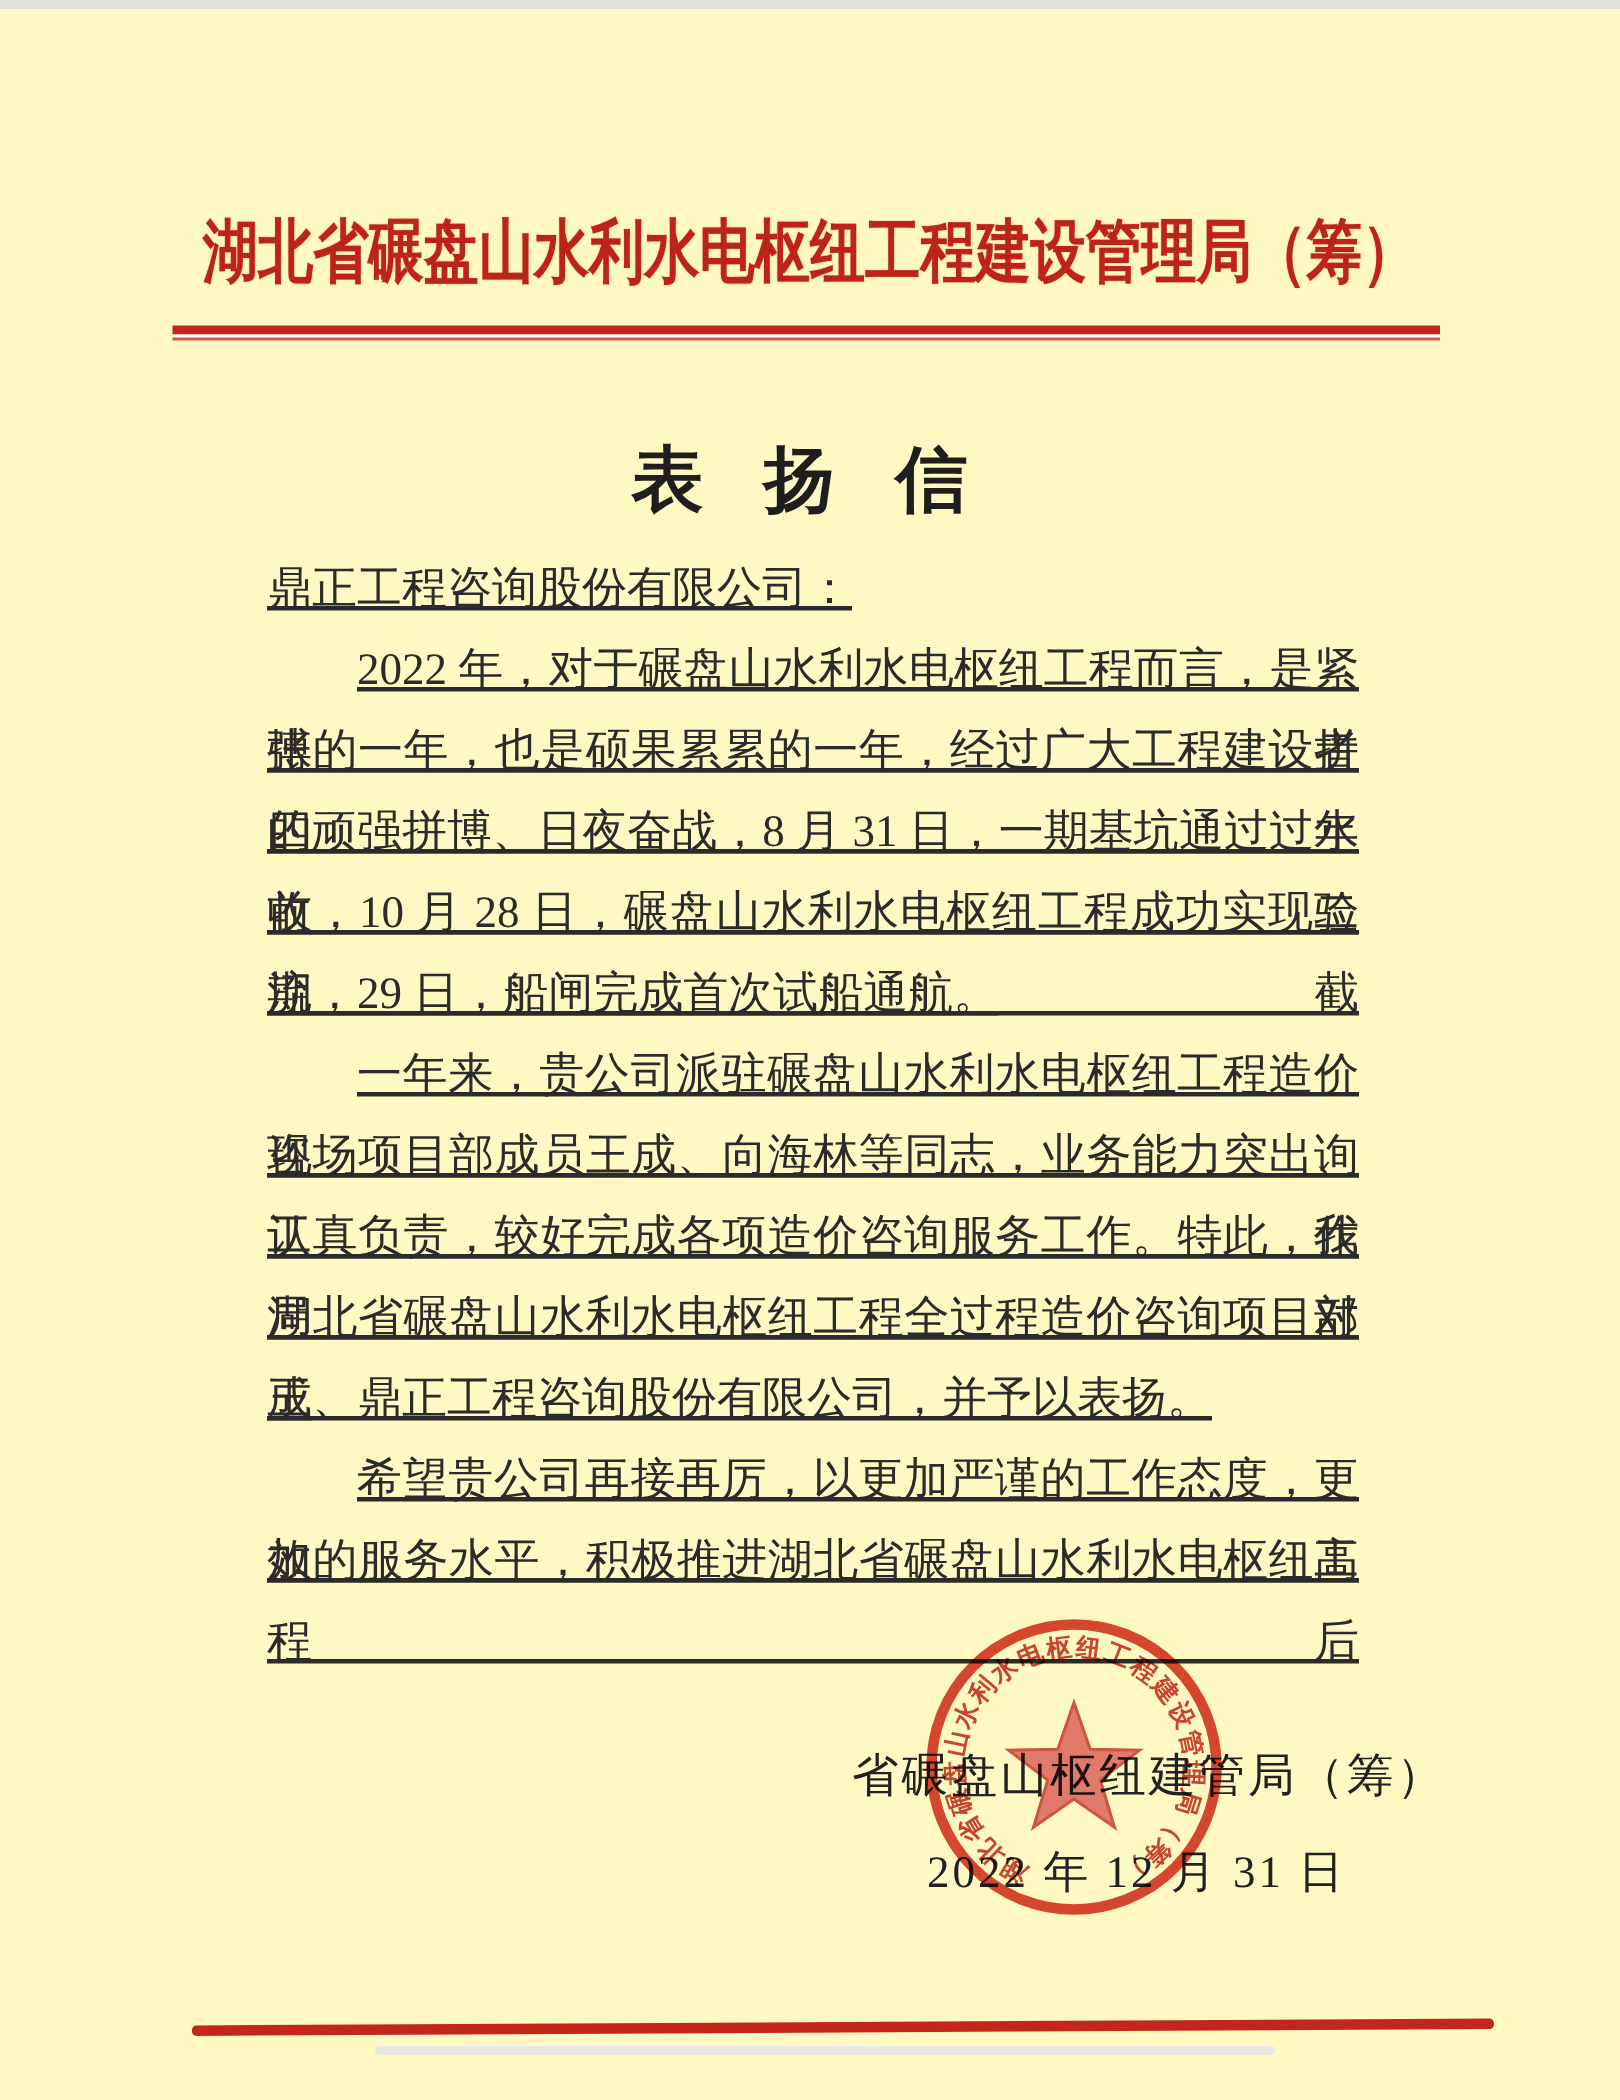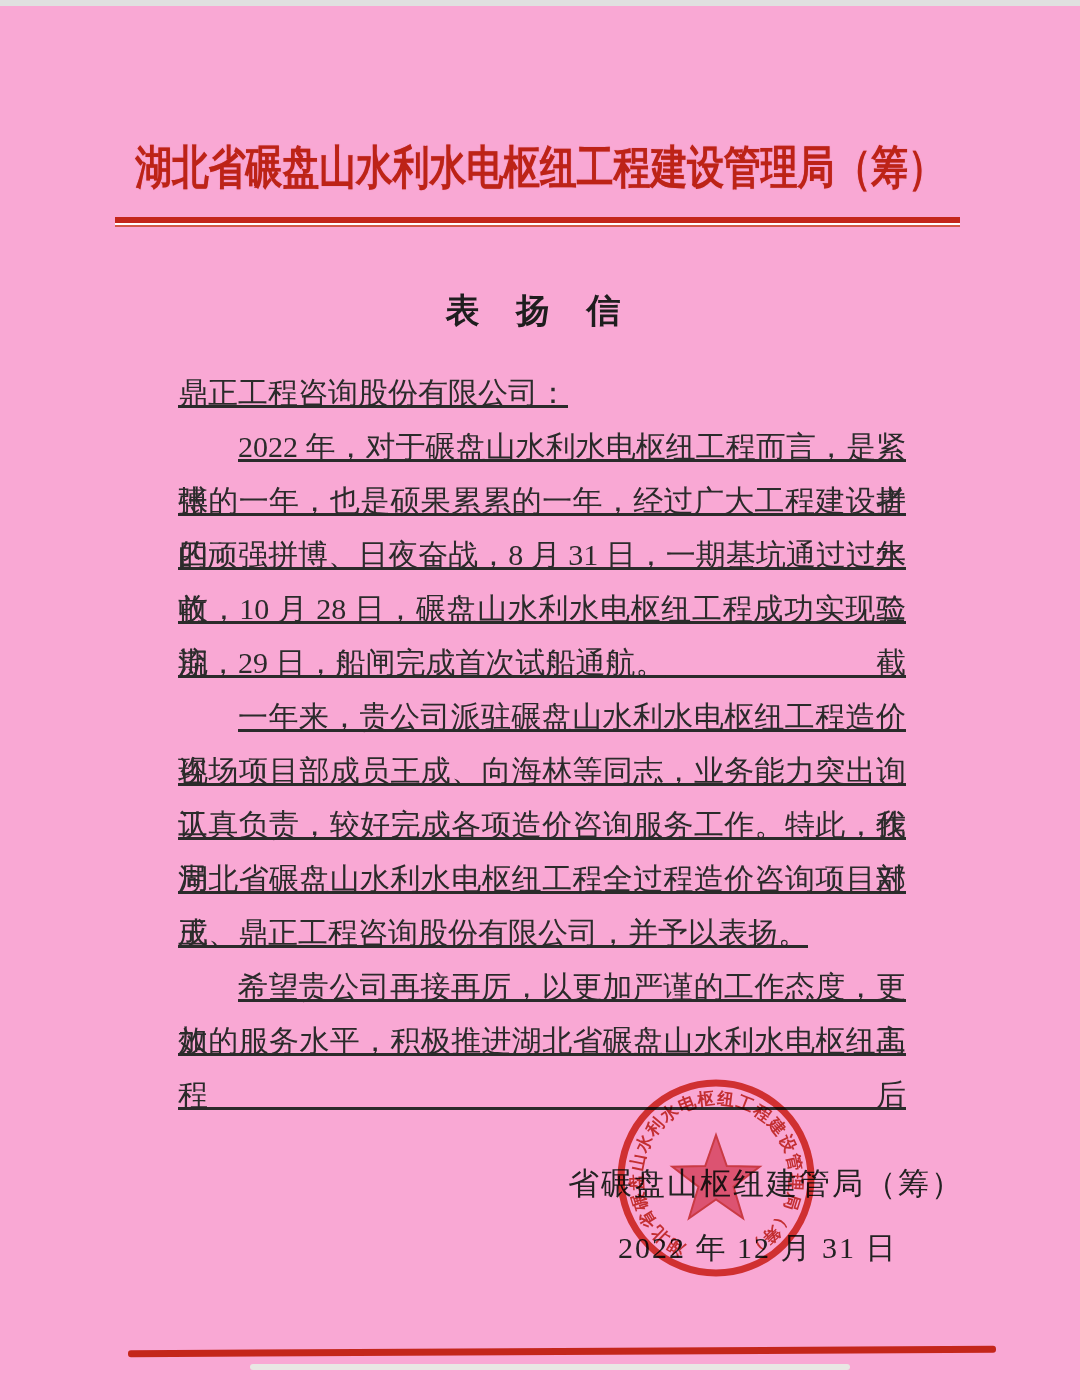--- a/index.html
+++ b/index.html
@@ -3,42 +3,42 @@
 <meta charset="utf-8">
 <style>
   html,body{margin:0;padding:0;}
   body{
     width:1080px;height:1400px;
     background:#f6f6f5;
     font-family:"Liberation Serif","DejaVu Serif",serif;
   }
   .page{
     position:relative;width:1080px;height:1400px;
-    background:#f9a8d4;overflow:hidden;
+    background:#fef9c3;overflow:hidden;
     --header-red:#bd2317;--divider-red:#c4261b;--seal-red:#d23a2c;--body-ink:#2b2b2b;
   }
   .scan-strip{position:absolute;left:0;top:0;width:1080px;height:6px;background:#e0e0e0;}
   .letterhead{
     position:absolute;left:0;top:118px;width:1080px;height:100px;
     text-align:center;white-space:nowrap;
   }
   .letterhead .head-text{
     display:inline-block;
     font-size:46px;font-weight:bold;color:var(--header-red);
     transform:scaleX(0.80);transform-origin:50% 50%;
     letter-spacing:0px;line-height:100px;
     text-shadow:0 0 1px rgba(189,35,23,.55);
   }
   .head-rule{position:absolute;left:115px;top:217px;width:845px;}
   .head-rule .r1{height:6px;background:var(--divider-red);}
   .head-rule .r2{height:2px;background:#ffffff;}
   .head-rule .r3{height:2px;background:#d4584a;}
   .letter-title{
     position:absolute;left:0;top:288px;width:1080px;
-    text-align:center;font-size:34px;font-weight:bold;color:#1e1e1e;
+    text-align:center;font-size:48px;font-weight:bold;color:#1e1e1e;
     letter-spacing:14px;
   }
   .body-lines{
     position:absolute;left:178px;top:366px;width:728px;
     font-size:30px;color:var(--body-ink);text-decoration:underline;
   }
   .body-line{
     height:54px;line-height:54px;white-space:nowrap;
   }
   .body-line.justify{

